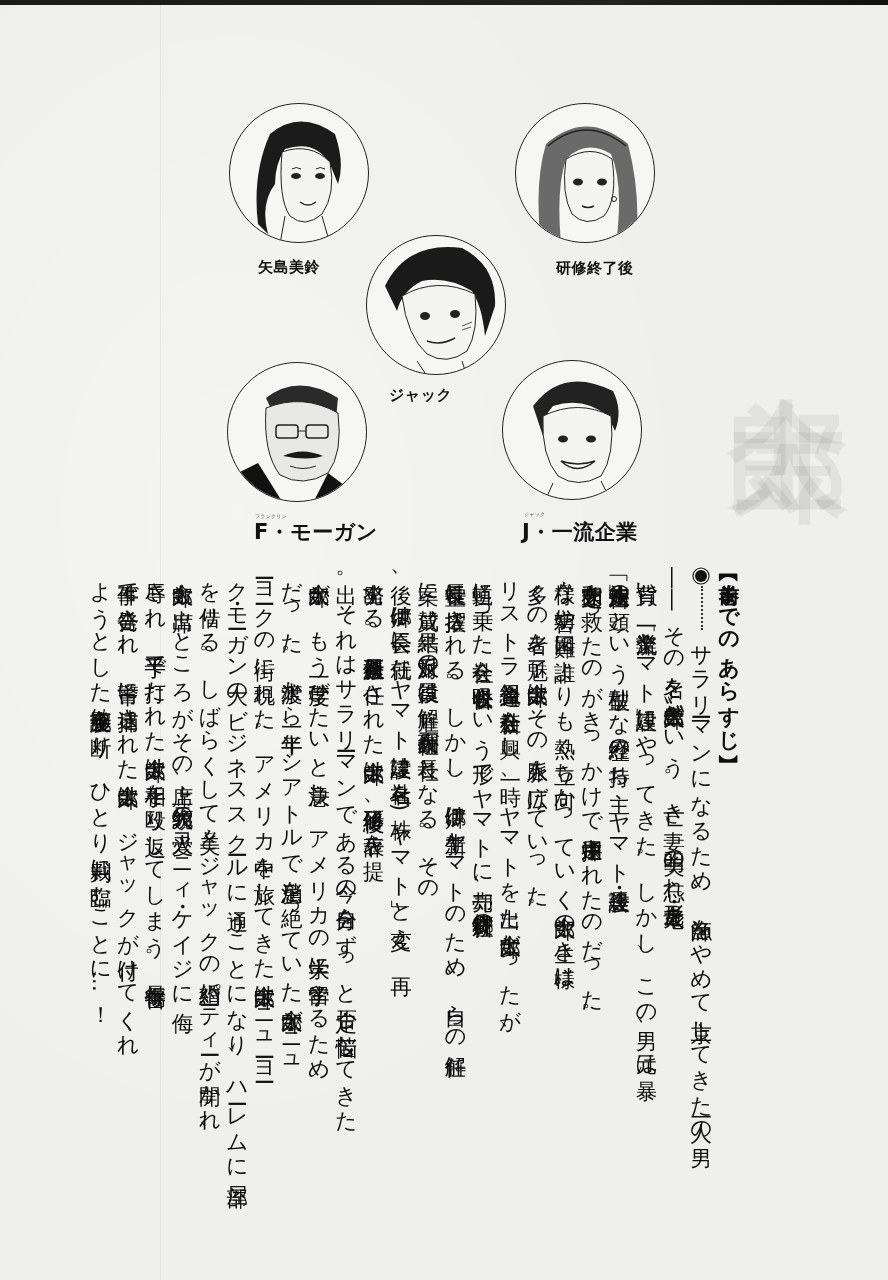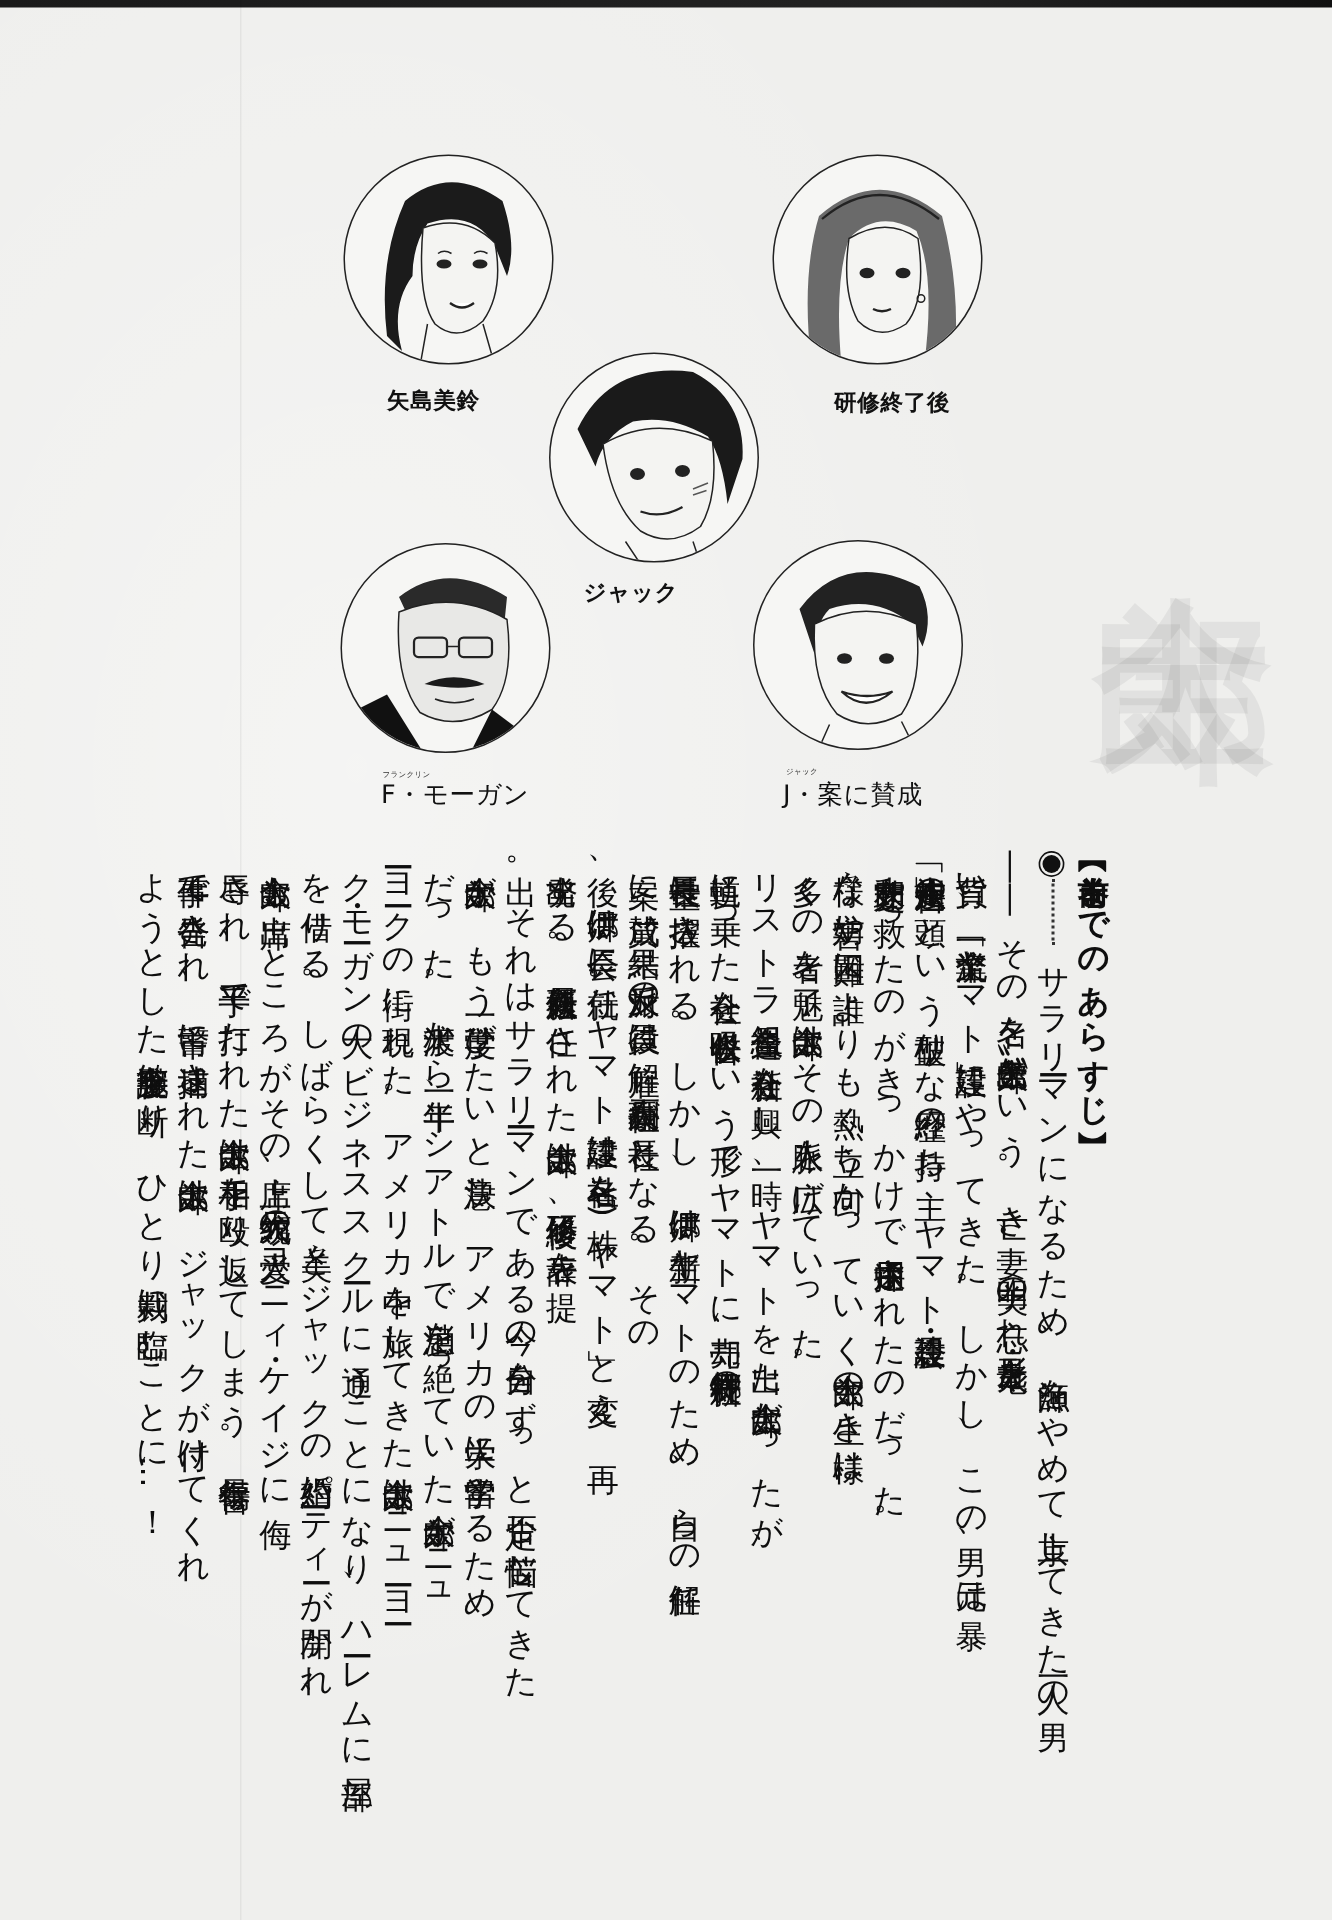--- a/index.html
+++ b/index.html
@@ -42,21 +42,21 @@
     position: absolute; left: 0; top: 0; width: 138px; height: 138px;
     border: 1.5px solid #222; border-radius: 50%;
     background: #f6f6f4; overflow: hidden;
   }
   .portrait svg { position: absolute; left: 0; top: 0; }
   .name {
     position: absolute; white-space: nowrap;
     font-family: "DejaVu Sans", sans-serif; font-weight: bold;
     font-size: 15px; color: #111; letter-spacing: 0.5px;
   }
-  .name.latin { font-weight: normal; font-size: 17px; }
+  .name.latin { font-weight: bold; font-size: 21px; }
   .ruby {
     position: absolute; font-size: 5px; color: #333; white-space: nowrap;
     letter-spacing: 0.2px;
   }
 
   
   .synopsis {
     position: absolute; right: 50px; top: 567px;
     height: 660px; width: 800px;
     writing-mode: vertical-rl;
@@ -156,21 +156,21 @@
         <path d="M30 45 Q60 5 110 30 Q120 50 112 70 L105 55 Q80 35 50 45 Q40 55 40 75 Z" fill="#222"></path>
         <path d="M40 55 Q75 38 108 55 Q112 95 98 115 Q75 128 55 115 Q38 95 40 55Z" fill="#f4f4f2" stroke="#222"></path>
         <ellipse cx="60" cy="78" rx="5" ry="3.5" fill="#222"></ellipse>
         <ellipse cx="88" cy="78" rx="5" ry="3.5" fill="#222"></ellipse>
         <path d="M58 100 Q74 115 92 100 Q75 106 58 100Z" fill="#fff" stroke="#222" stroke-width="1.5"></path>
         <path d="M50 122 L42 140 M98 120 L108 140" stroke="#222"></path>
       </svg>
     </div>
   </div>
   <div class="ruby" style="left:524px; top:511px;">ジャック</div>
-  <div class="name latin" style="left:522px; top:518px;">J・案に賛成</div>
+  <div class="name latin" style="left:522px; top:518px;">J・一流企業</div>
 
   <div class="synopsis">
     <span class="col heading">【前巻までのあらすじ】</span>
     <span class="bullet-line"><span class="bullet"></span><span class="dots"></span><span>サラリーマンになるため、漁師をやめて上京してきた一人の男</span></span>
     <span class="col">――その名を〝矢島金太郎〟という。亡き妻、明美の忘れ形見・竜太を</span>
     <span class="col">背負い、一流企業「ヤマト建設」にやってきた。しかし、この男、元は暴</span>
     <span class="col">走族「八州連合」の頭という型破りな経歴の持ち主。ヤマト建設会長・</span>
     <span class="col">大和守之助を救ったのがきっかけで中途採用されたのだった。</span>
     <span class="col">様々な妨害や困難に誰よりも熱く立ち向かっていく金太郎の生き様は、</span>
     <span class="col">多くの者を魅了。金太郎はその人脈を広げていった。</span>

